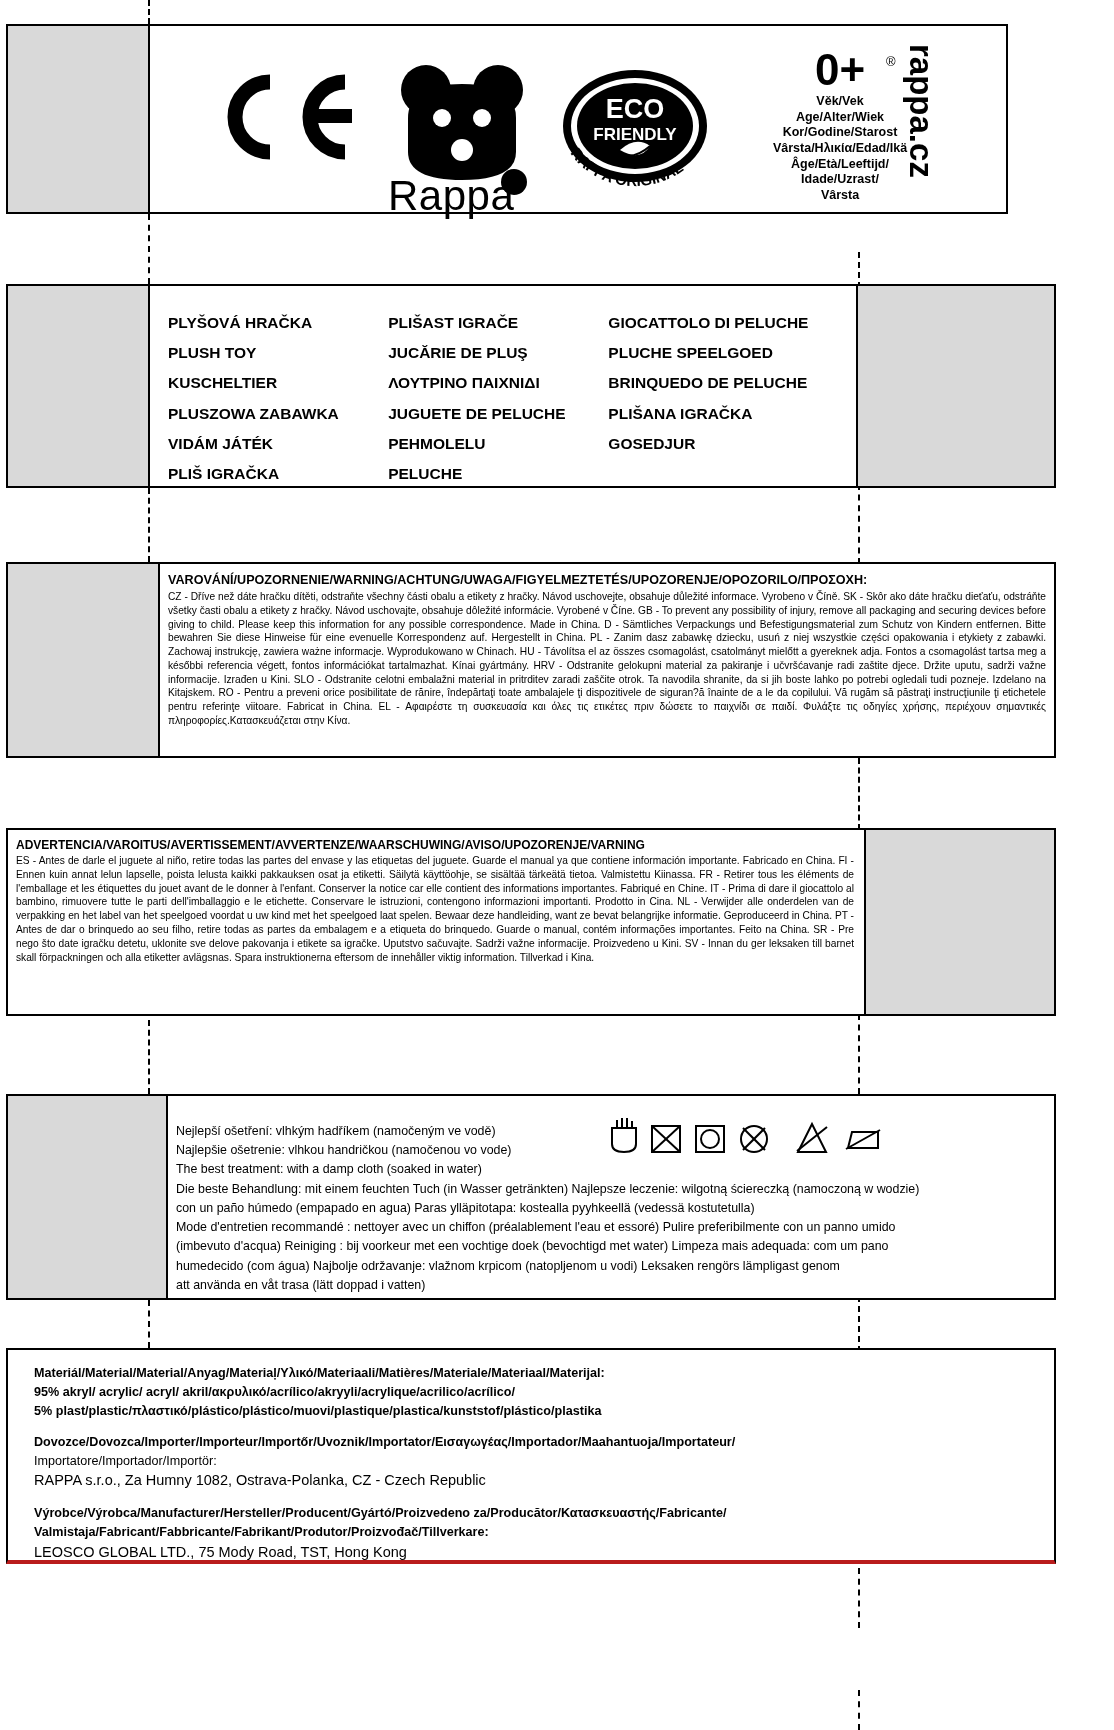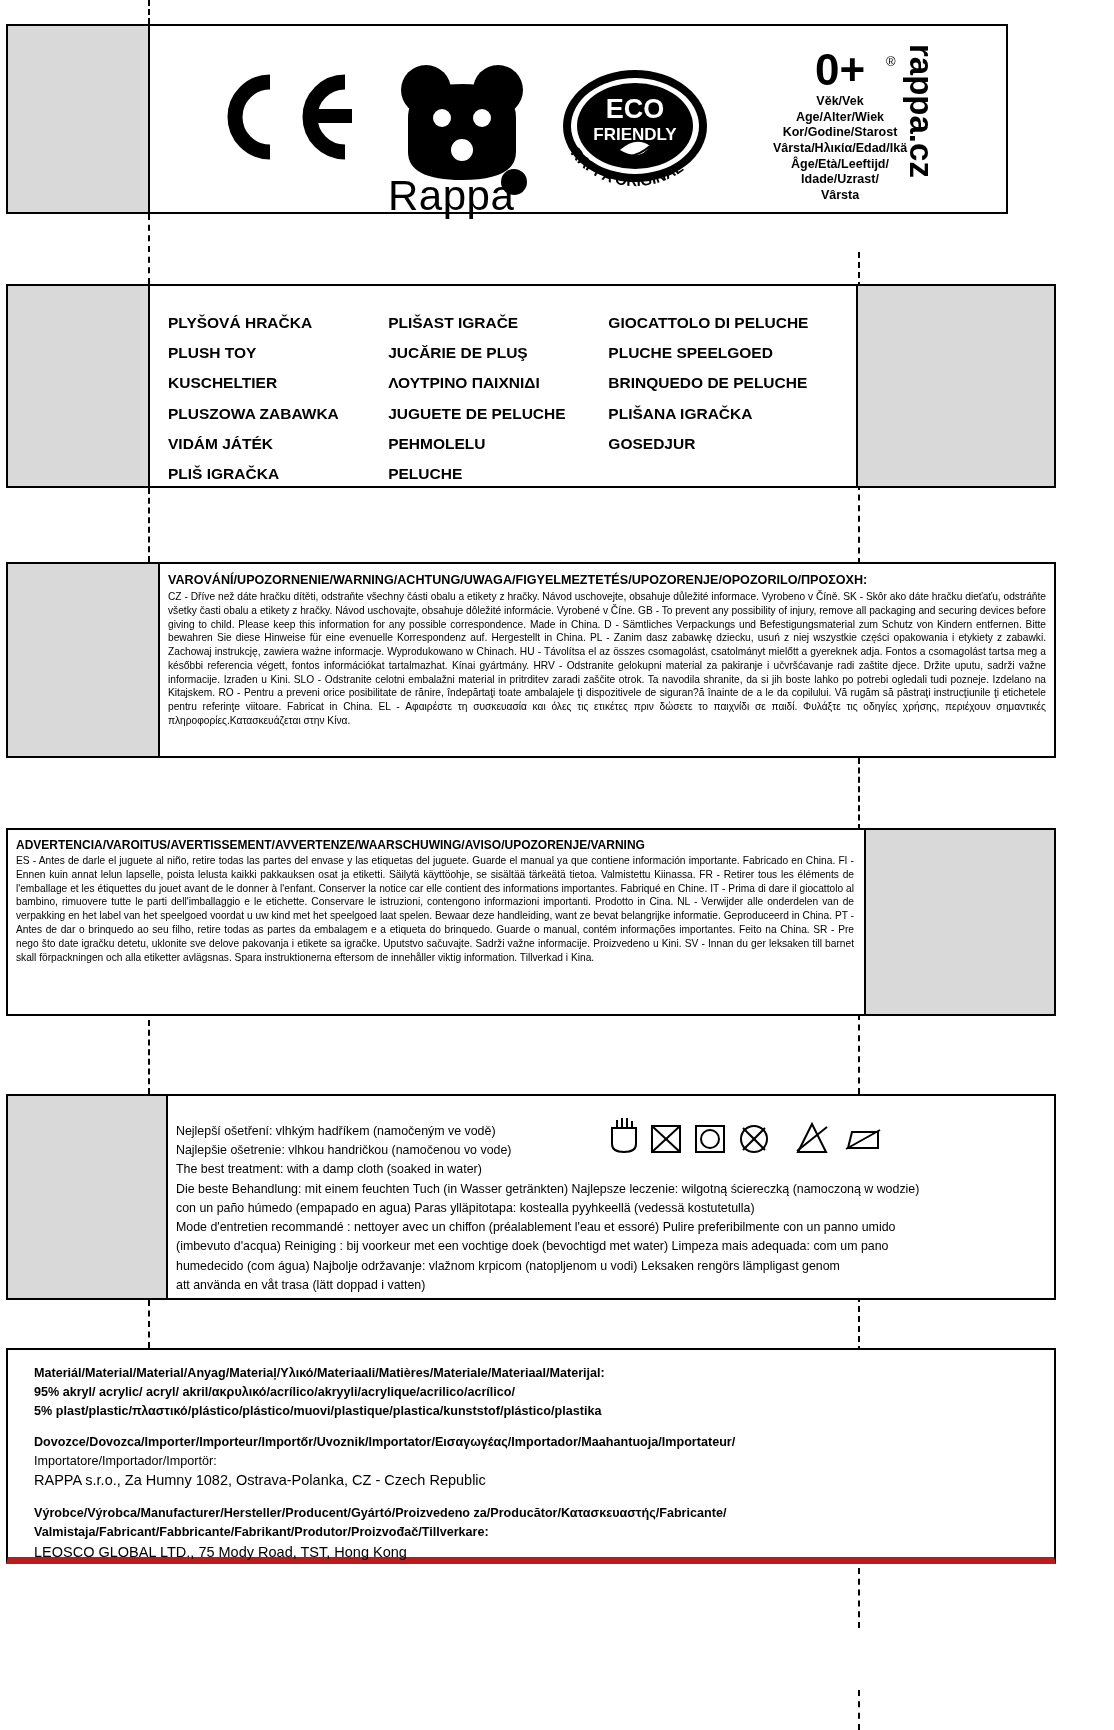--- a/index.html
+++ b/index.html
@@ -71,21 +71,21 @@
   .adv-body { position:absolute; left:8px; top:7px; right:200px; font-size:10.2px; line-height:1.35; text-align:justify; }
   .adv-title { font-size:12px; font-weight:bold; margin-bottom:1px; }
 
   
   #sec5 { left:6px; top:1094px; width:1050px; height:206px;padding-left:29px; }
   #sec5 .leftgray { position:absolute; left:0; top:0; width:160px; height:100%; background:#d9d9d9; border-right:2px solid #000; }
   .care-body { position:absolute; left:168px; top:26px; right:10px; font-size:12.4px; line-height:1.55; }
   .care-symbols { position:absolute; left:600px; top:22px; width:290px; height:42px; }
 
   
-  #sec6 { left:6px; top:1348px; width:1050px; height:216px; border-bottom:7px solid #b91c1c; }
+  #sec6 { left:6px; top:1348px; width:1050px; height:216px; border-bottom:4px solid #b91c1c; }
   .mat-body { position:absolute; left:26px; top:14px; right:12px; font-size:12.6px; line-height:1.5; }
   .mat-body .b { font-weight:bold; }
   .mat-body .blk { margin-top:12px; }
   .mat-body .big { font-size:14.5px; }
 </style>
 </head>
 <body>
 
 <div class="page">
 

